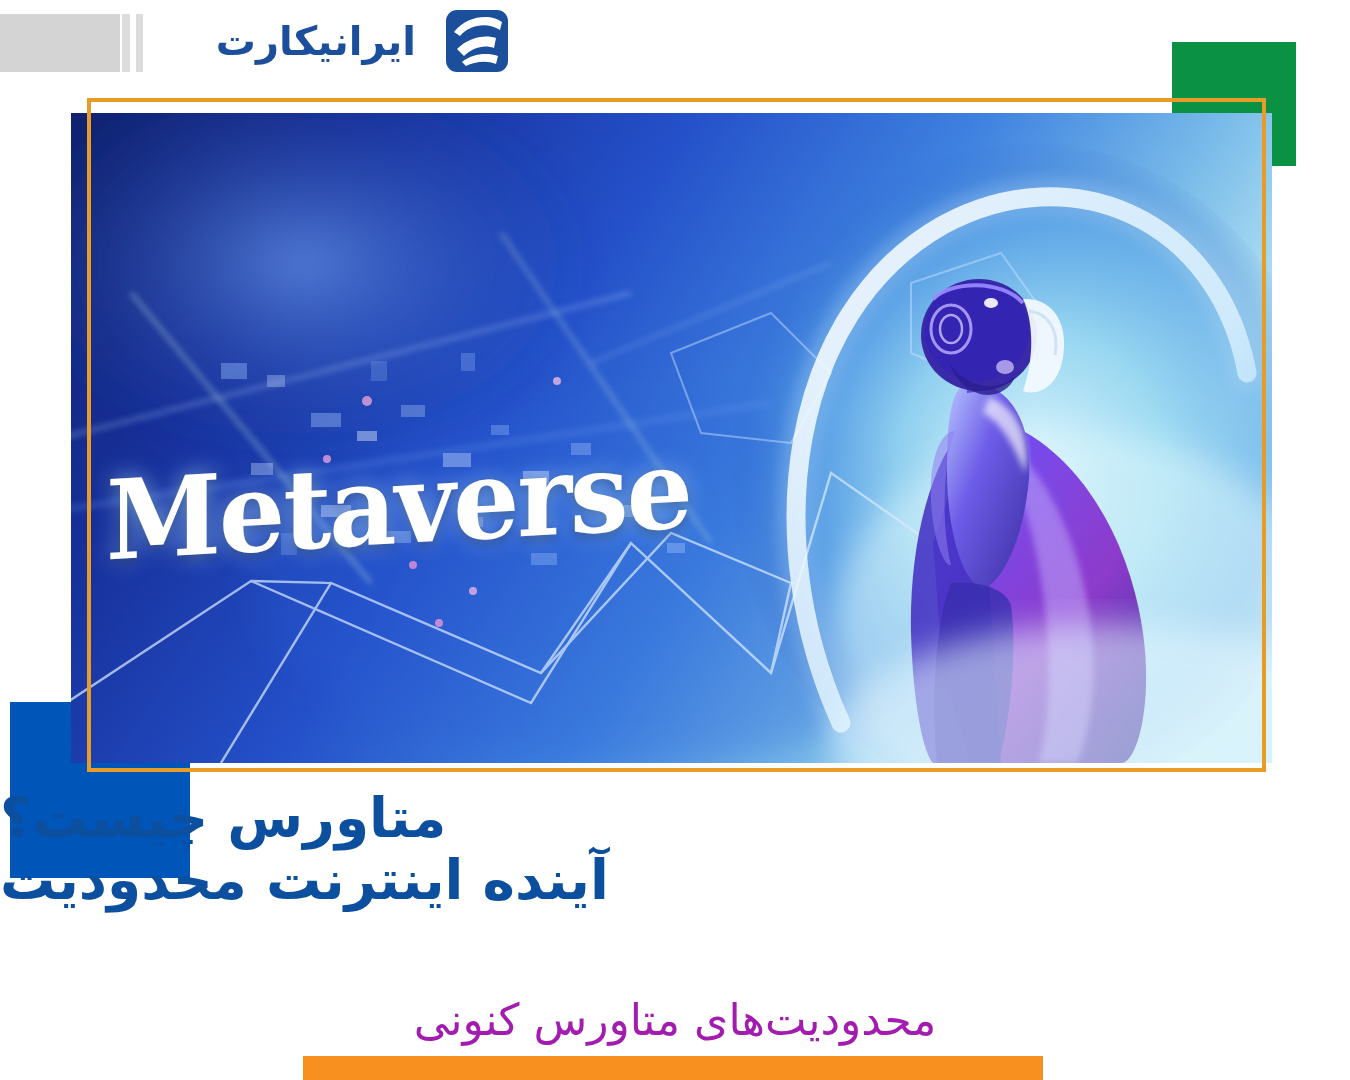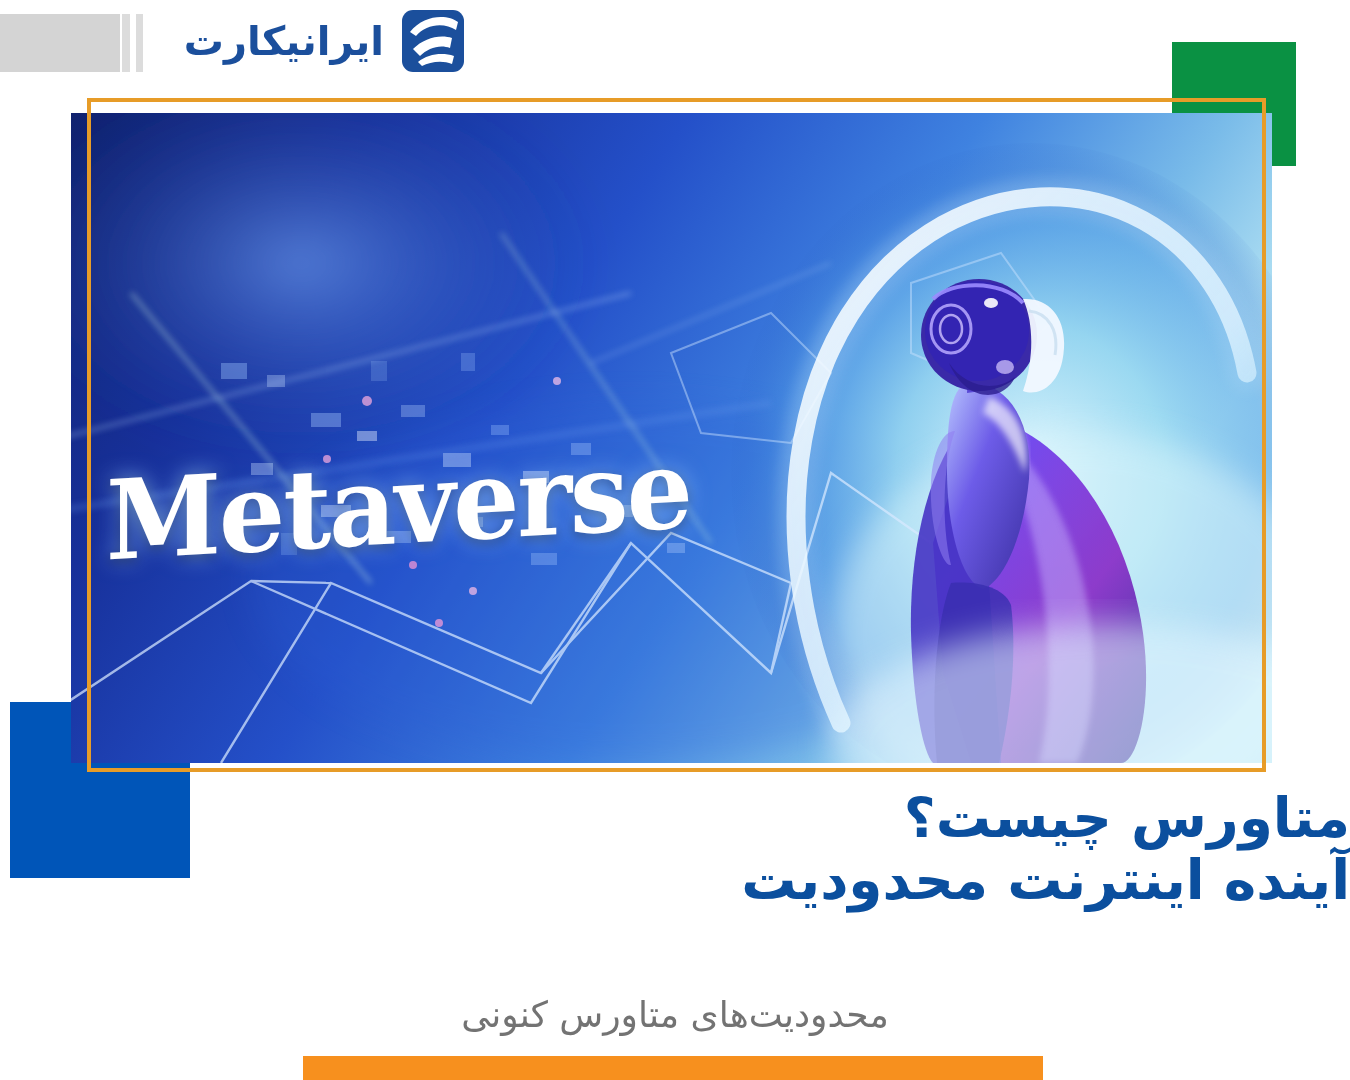--- a/index.html
+++ b/index.html
@@ -7,21 +7,21 @@
     width:1350px;height:1080px;overflow:hidden;position:relative;
     font-family:"DejaVu Sans","Liberation Sans",sans-serif;
   }
   .stage{position:absolute;inset:0;background:#ffffff;}
 
   
   .grey-bar{position:absolute;left:0;top:14px;width:120px;height:58px;background:#d4d4d4;}
   .grey-stripe-a{position:absolute;left:122px;top:14px;width:8px;height:58px;background:#dcdcdc;}
   .grey-stripe-b{position:absolute;left:136px;top:14px;width:7px;height:58px;background:#dcdcdc;}
 
-  .brand{position:absolute;right:884px;top:8px;display:flex;align-items:center;gap:16px;}
+  .brand{position:absolute;right:840px;top:8px;display:flex;align-items:center;gap:28px;}
   .brand-word{
     font-size:40px;font-weight:700;color:#1b4f9c;direction:rtl;
     letter-spacing:-1px;line-height:1;white-space:nowrap;
     font-family:"DejaVu Sans","Liberation Sans",sans-serif;
   }
   .brand-mark{width:66px;height:66px;position:relative;}
   .brand-mark svg{display:block;}
 
   
   .green-square{position:absolute;left:1172px;top:42px;width:124px;height:124px;background:#0a9143;}
@@ -48,30 +48,30 @@
     font-weight:700;font-size:104px;color:#ffffff;
     letter-spacing:-2px;line-height:1;
     transform:skewY(-3.2deg) scaleY(1.06);
     text-shadow:0 0 22px rgba(150,200,255,0.75),0 3px 10px rgba(0,0,0,0.45);
     white-space:nowrap;pointer-events:none;
   }
 
   
   .headline{
     position:absolute;left:0;right:0;top:788px;
-    text-align:right;direction:rtl;
+    text-align:left;direction:rtl;
   }
   .headline .l1,.headline .l2{
     color:#0b4f9e;font-weight:700;font-size:55px;line-height:1.12;
     font-family:"DejaVu Sans","Liberation Sans",sans-serif;
     letter-spacing:-0.5px;
   }
   .subtitle{
     position:absolute;left:0;right:0;top:992px;text-align:center;direction:rtl;
-    color:#737373;font-size:36px;font-weight:400;line-height:1.25;
+    color:#a21caf;font-size:44px;font-weight:400;line-height:1.25;
     font-family:"DejaVu Sans","Liberation Sans",sans-serif;
   }
 
   .bottom-bar{position:absolute;left:303px;top:1056px;width:740px;height:26px;background:#f7901e;}
 </style>
 </head>
 <body>
 
 <div class="stage">
 

